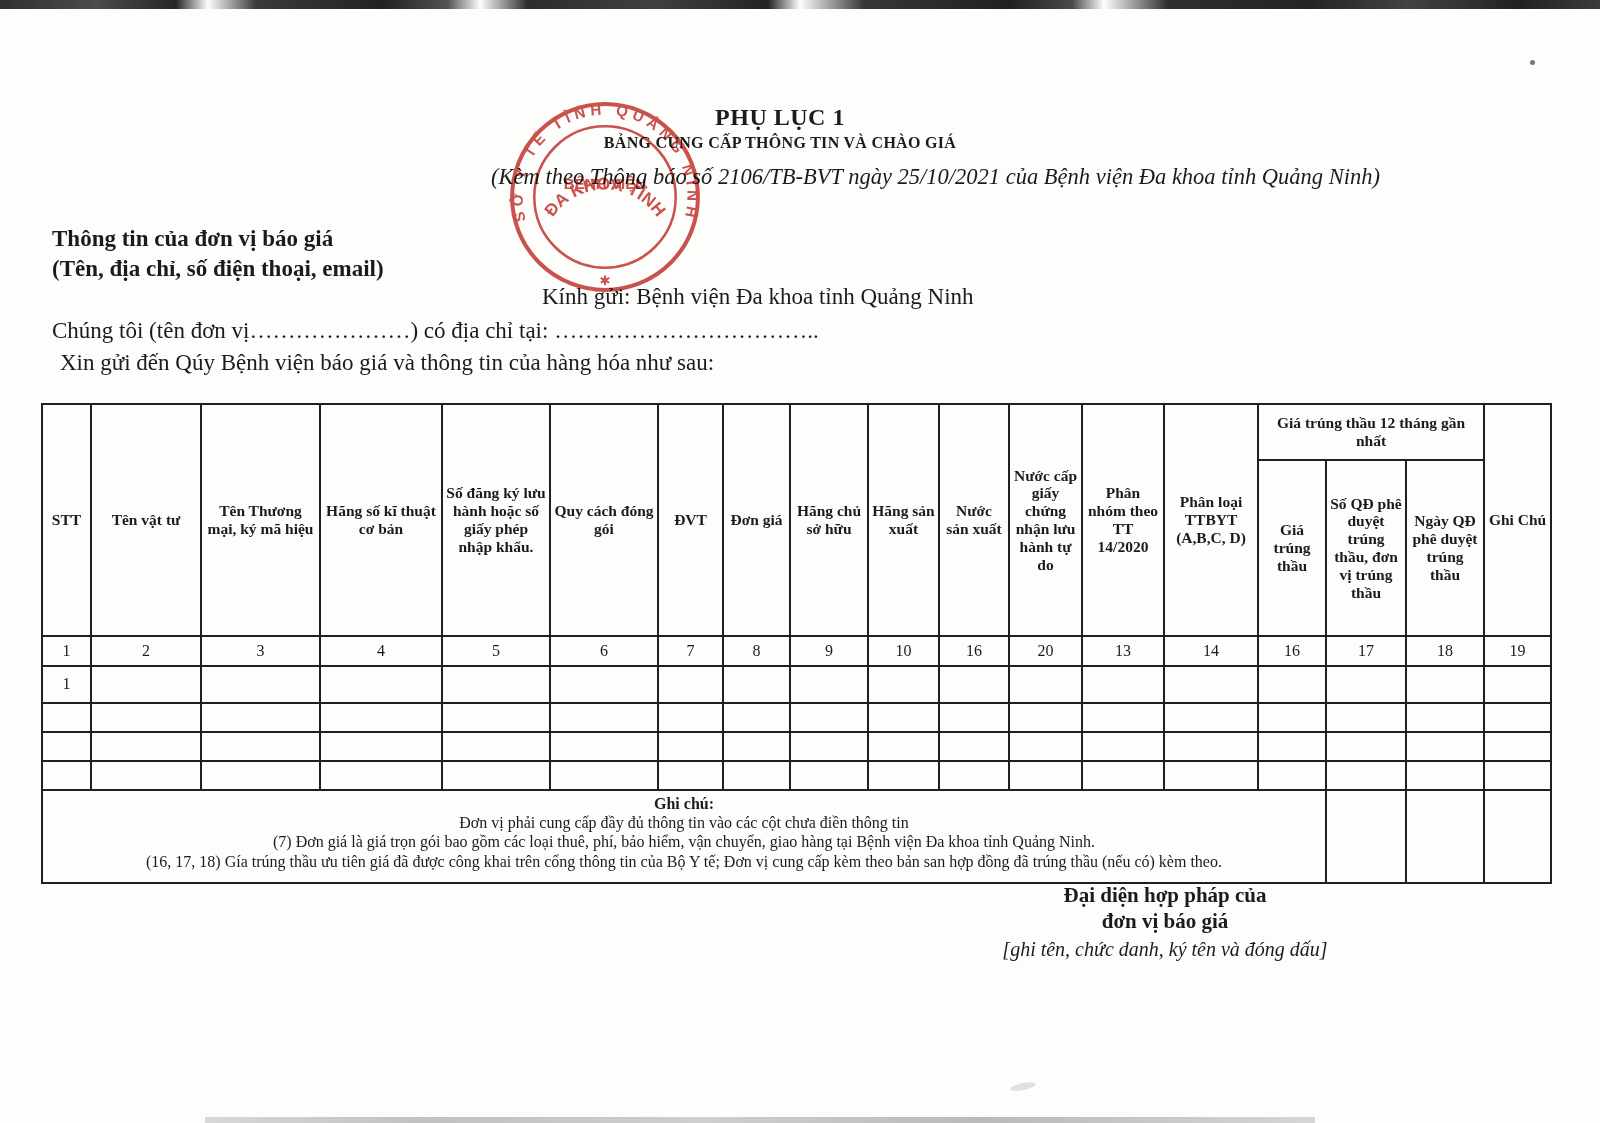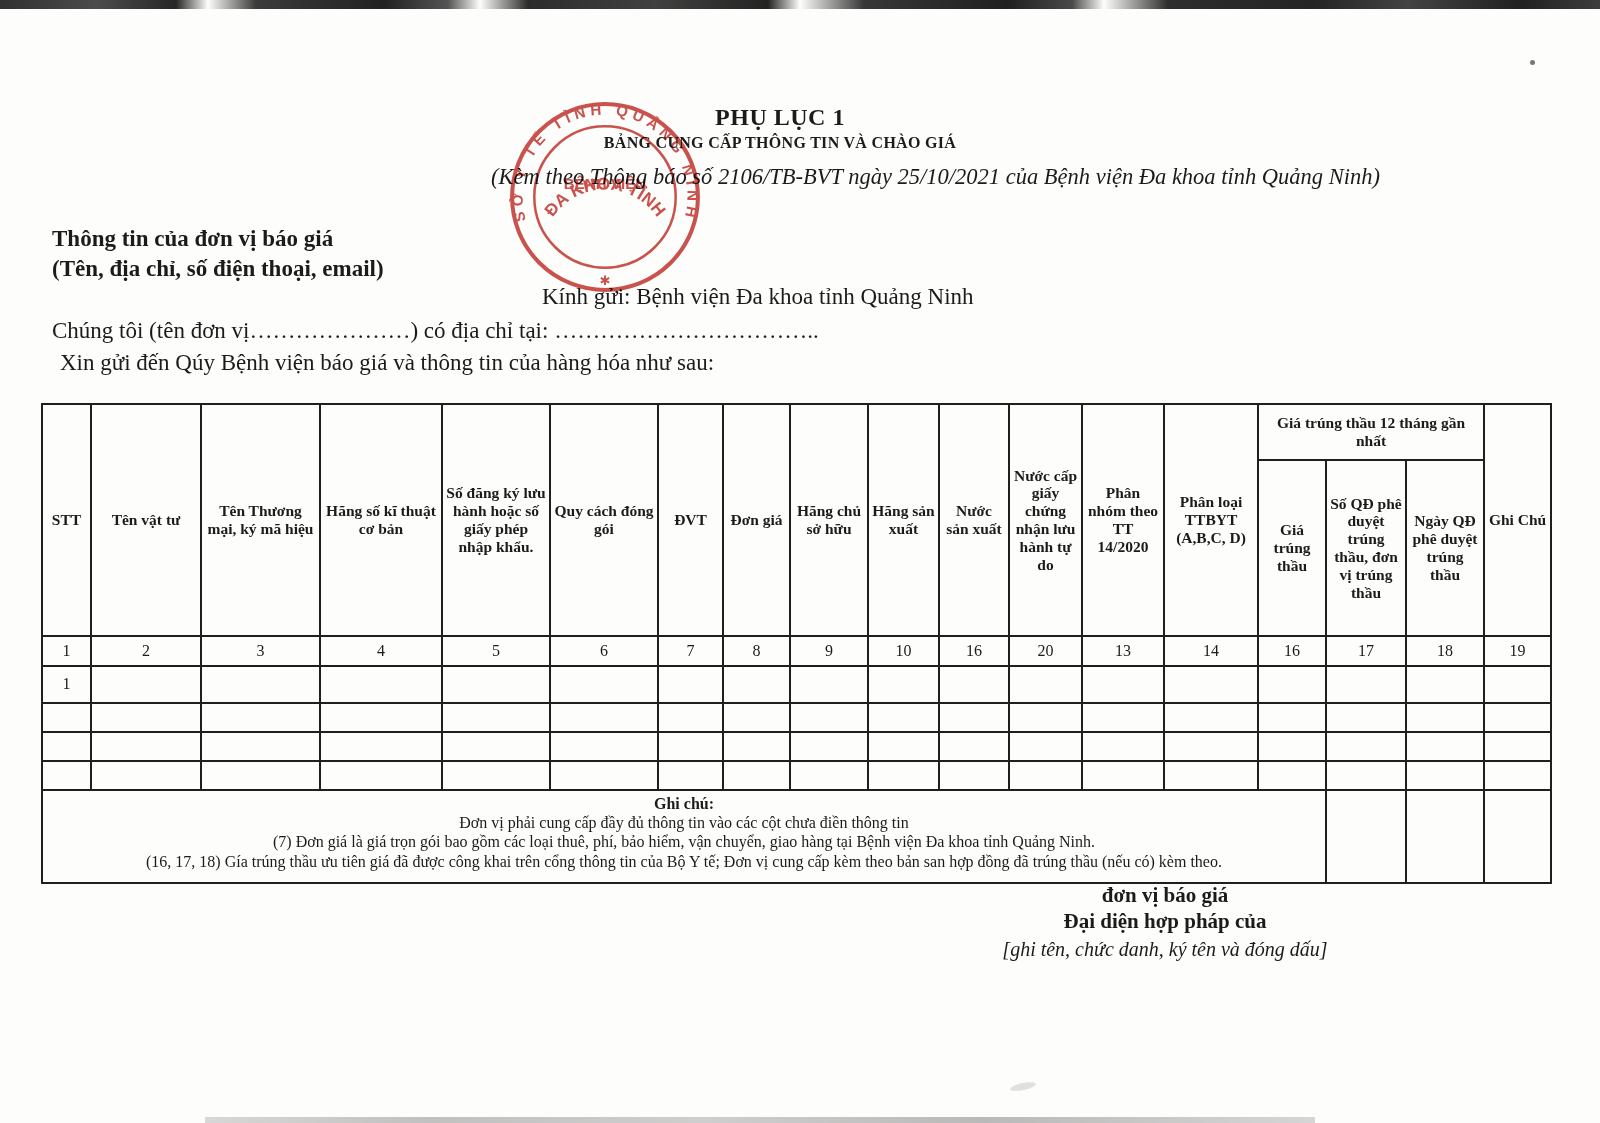--- a/index.html
+++ b/index.html
@@ -262,18 +262,18 @@
           <div>(16, 17, 18) Gía trúng thầu ưu tiên giá đã được công khai trên cổng thông tin của Bộ Y tế; Đơn vị cung cấp kèm theo bản san hợp đồng đã trúng thầu (nếu có) kèm theo.</div>
         </td>
         <td></td>
         <td></td>
         <td></td>
       </tr>
     </tbody>
   </table>
 
   <div class="signature">
+    <div class="sig-bold">Đại diện hợp pháp của</div>
     <div class="sig-bold">đơn vị báo giá</div>
-    <div class="sig-bold">Đại diện hợp pháp của</div>
     <div class="sig-italic">[ghi tên, chức danh, ký tên và đóng dấu]</div>
   </div>
 
 </div>
 
 </body></html>

